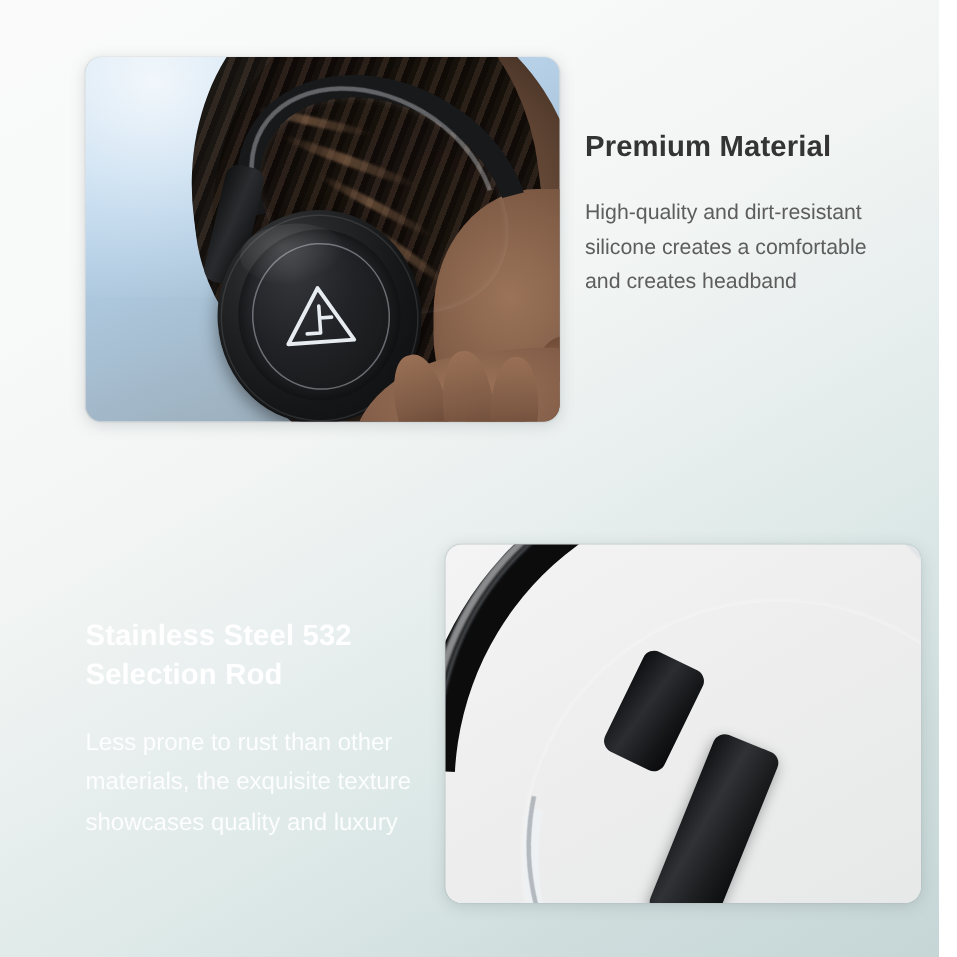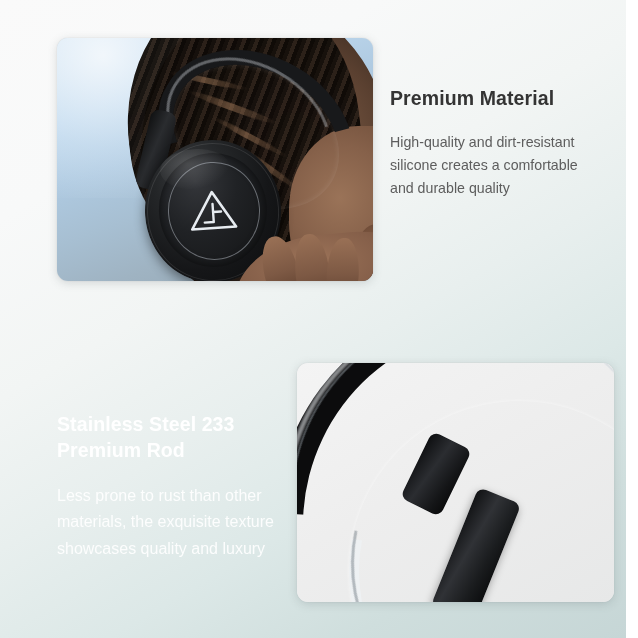--- a/index.html
+++ b/index.html
@@ -416,34 +416,34 @@
     </div>
 
     <div class="hand"></div>
     <div class="finger f1"></div>
     <div class="finger f2"></div>
     <div class="finger f3"></div>
   </div>
 
   <div class="text-block" id="text-top">
     <h2 class="heading-dark"><span>Premium Material</span><br></h2>
-    <p class="body-dark">High-quality and dirt-resistant silicone creates a comfortable and durable quality</p>
+    <p class="body-dark">High-quality and dirt-resistant silicone creates a comfortable and creates headband</p>
   </div>
 
   <div class="photo-card" id="card-bottom">
     <div class="scene-bottom"></div>
     <div class="steel-rod"></div>
     <div class="steel-shade"></div>
     <div class="band-outer"></div>
     <div class="band-gloss"></div>
     <div class="band-gloss2"></div>
     <div class="slider-block2"></div>
     <div class="block-notch"></div>
     <div class="slider-block"></div>
     <div class="band-tail"></div>
   </div>
 
   <div class="text-block" id="text-bottom">
-    <h2 class="heading-light"><span>Stainless Steel 233</span><br><span>Premium Rod</span></h2>
+    <h2 class="heading-light"><span>Stainless Steel 532</span><br><span>Selection Rod</span></h2>
     <p class="body-light">Less prone to rust than other materials, the exquisite texture showcases quality and luxury</p>
   </div>
 
 </div>
 
 </body></html>

